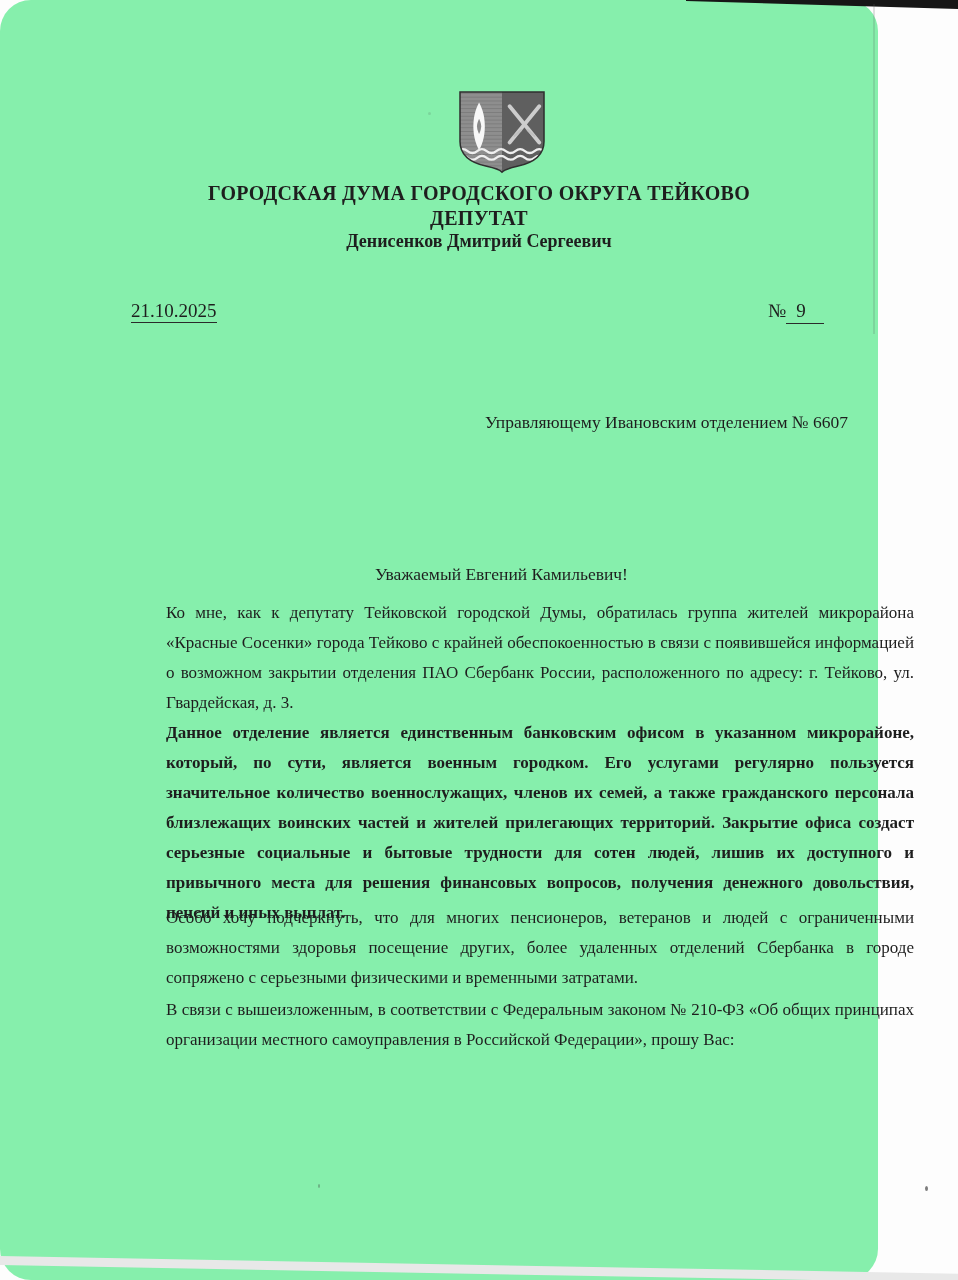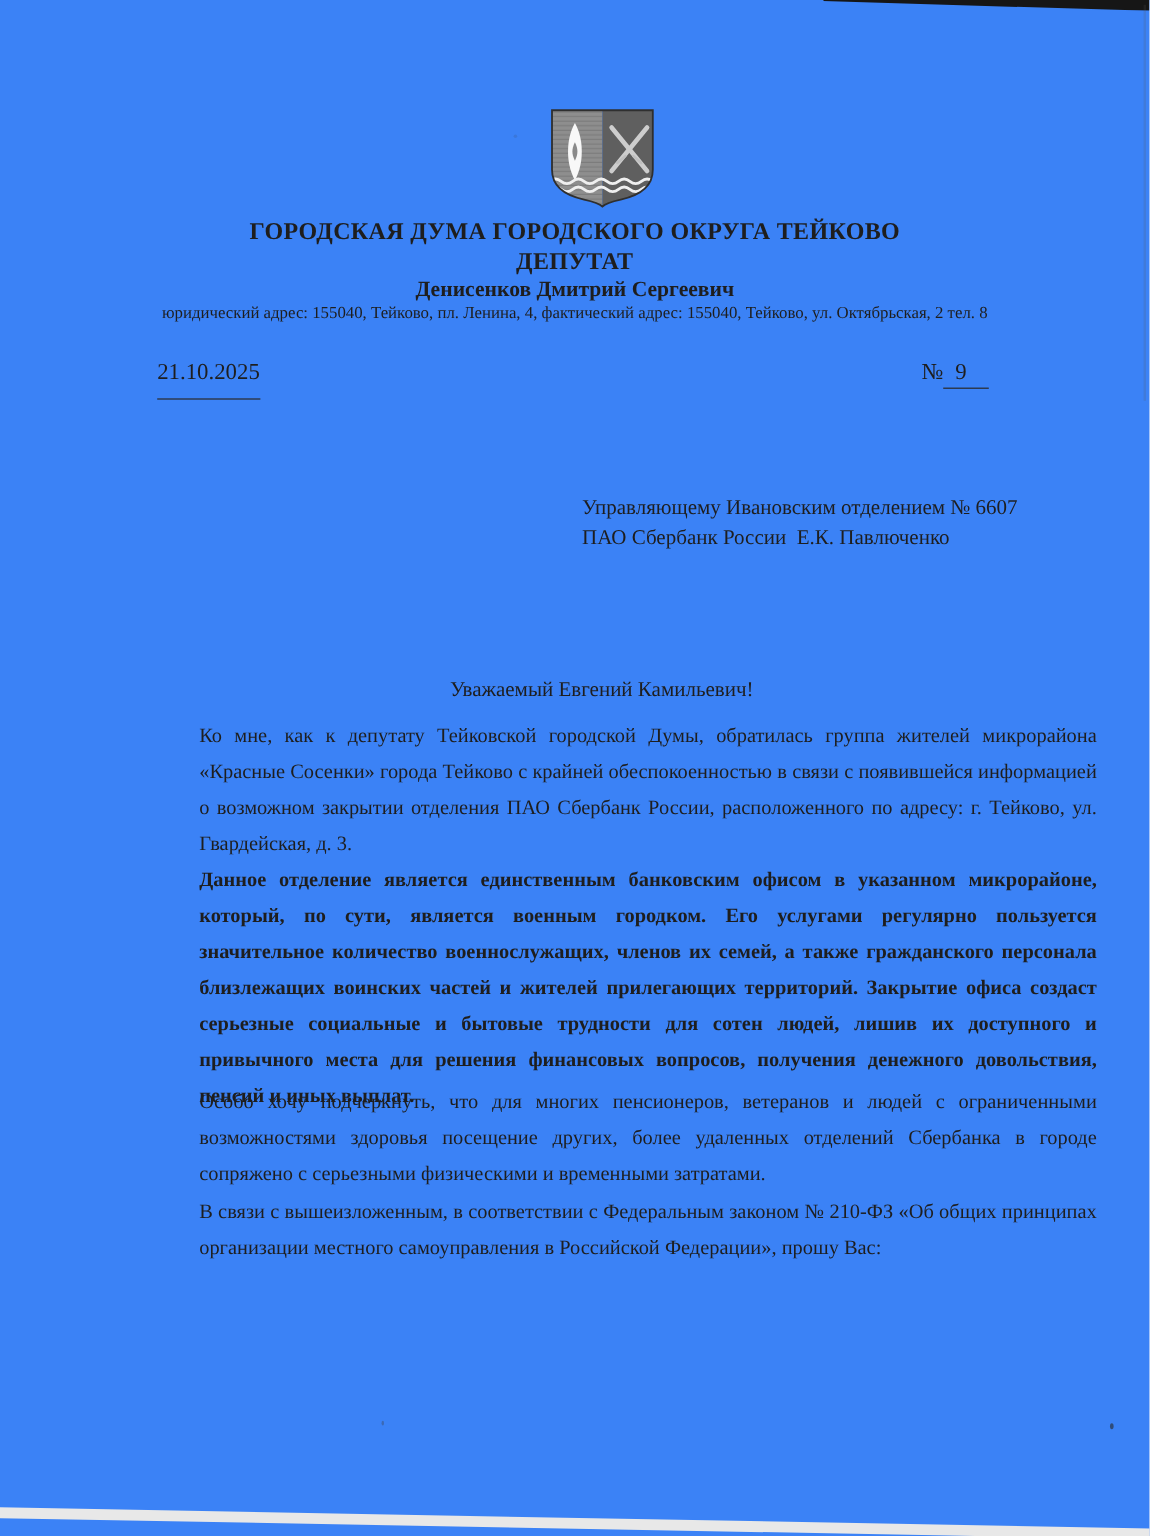--- a/index.html
+++ b/index.html
@@ -7,23 +7,24 @@
     padding: 0;
     width: 958px;
     height: 1280px;
     overflow: hidden;
     background: #fdfdfd;
     font-family: "Liberation Serif", "DejaVu Serif", serif;
     color: #1e1e1e;
   }
   .page {
     position: relative;
-    width: 958px;
+    width: 878px;
     height: 1280px;
-    background: #3b82f6;
+    background: #86efac;
+    border-radius: 31px;
   }
   .abs { position: absolute; }
 
   
   .artifact-top-wedge {
     top: 0; left: 686px; width: 272px; height: 9px;
     background: #161616;
     clip-path: polygon(0 0, 100% 0, 100% 100%, 0 10%);
   }
   .artifact-right-line {
@@ -56,21 +57,21 @@
     text-align: center; font-weight: bold; font-size: 18px;
   }
   .contacts {
     left: 60px; top: 253px; width: 838px;
     text-align: center; font-size: 14px; line-height: 17.5px;
   }
 
   
   .date-field { left: 131px; top: 300px; font-size: 19px; }
   .date-field .u {
-    border-bottom: 1.6px solid #2a2a2a; padding-bottom: 11px; margin-top: 16px;
+    border-bottom: 1.6px solid #2a2a2a; padding-bottom: 1px; margin-top: 16px;
   }
   .number-field { left: 768px; top: 300px; font-size: 19px; }
   .number-field .num {
     display: inline-block; min-width: 26px;
     border-bottom: 1.6px solid #2a2a2a;
     padding: 0 2px 1px 10px;
   }
 
   
   .recipient {
@@ -140,33 +141,31 @@
         </g>
       </g>
       <path d="M4,2 H92 V54 C92,70 78,77 64,80 C55,82 50,84 48,86 C46,84 41,82 32,80 C18,77 4,70 4,54 Z" fill="none" stroke="#2f2f2f" stroke-width="1.6"></path>
     </svg>
   </div>
 
   <div class="abs org-line1">ГОРОДСКАЯ ДУМА ГОРОДСКОГО ОКРУГА ТЕЙКОВО</div>
   <div class="abs deputy-name">Денисенков Дмитрий Сергеевич</div>
   <div class="abs org-line2">ДЕПУТАТ</div>
   <div class="abs contacts">
-    <div>юридический адрес: 155040, Тейково, пл. Ленина, 4, фактический адрес: 155040, Тейково, ул. Октябрьская, 2 тел. 8</div>
   </div>
 
   <div class="abs date-field">
     <span class="u">21.10.2025</span>
   </div>
   <div class="abs number-field">
     <span>№</span><span class="num">9</span>
   </div>
 
   <div class="abs recipient">
     <div class="line">Управляющему Ивановским отделением № 6607</div>
-    <div class="line">ПАО Сбербанк России  Е.К. Павлюченко</div>
   </div>
 
   <div class="abs salutation">Уважаемый Евгений Камильевич!</div>
 
   <div class="abs para p1">Ко мне, как к депутату Тейковской городской Думы, обратилась группа жителей микрорайона «Красные Сосенки» города Тейково с крайней обеспокоенностью в связи с появившейся информацией о возможном закрытии отделения ПАО Сбербанк России, расположенного по адресу: г. Тейково, ул. Гвардейская, д. 3.</div>
   <div class="abs para p2">Данное отделение является единственным банковским офисом в указанном микрорайоне, который, по сути, является военным городком. Его услугами регулярно пользуется значительное количество военнослужащих, членов их семей, а также гражданского персонала близлежащих воинских частей и жителей прилегающих территорий. Закрытие офиса создаст серьезные социальные и бытовые трудности для сотен людей, лишив их доступного и привычного места для решения финансовых вопросов, получения денежного довольствия, пенсий и иных выплат.</div>
   <div class="abs para p3">Особо хочу подчеркнуть, что для многих пенсионеров, ветеранов и людей с ограниченными возможностями здоровья посещение других, более удаленных отделений Сбербанка в городе сопряжено с серьезными физическими и временными затратами.</div>
   <div class="abs para p4">В связи с вышеизложенным, в соответствии с Федеральным законом № 210-ФЗ «Об общих принципах организации местного самоуправления в Российской Федерации», прошу Вас:</div>
 
 

